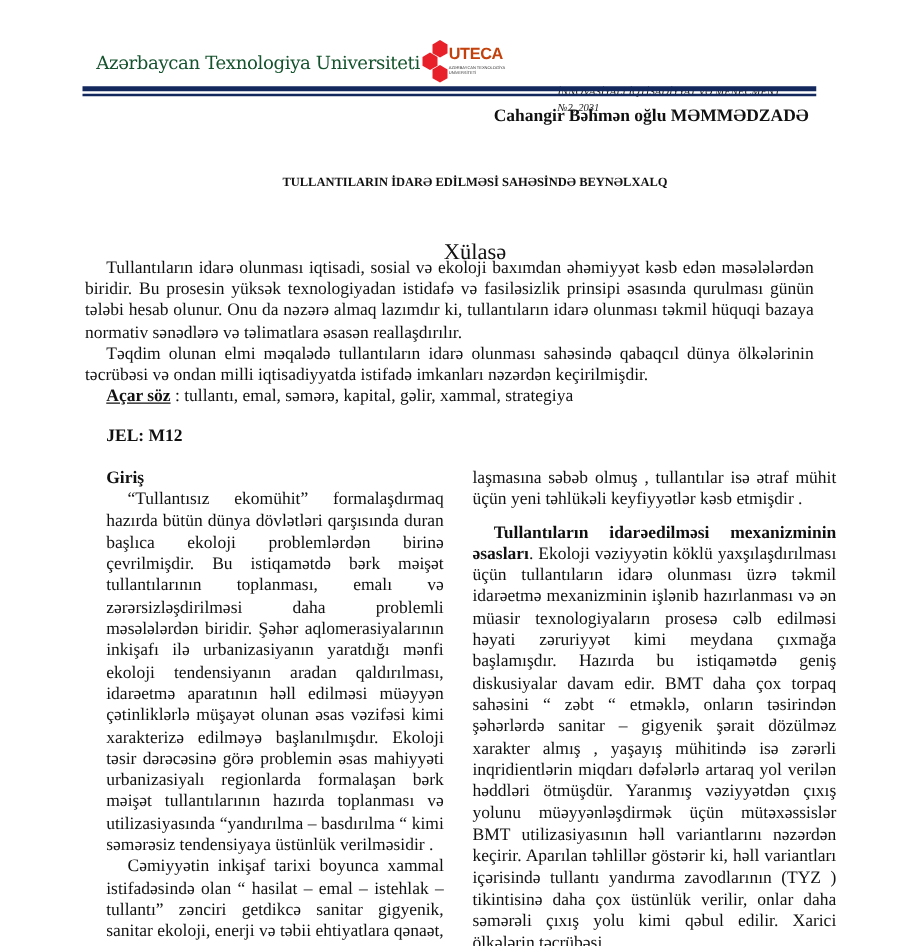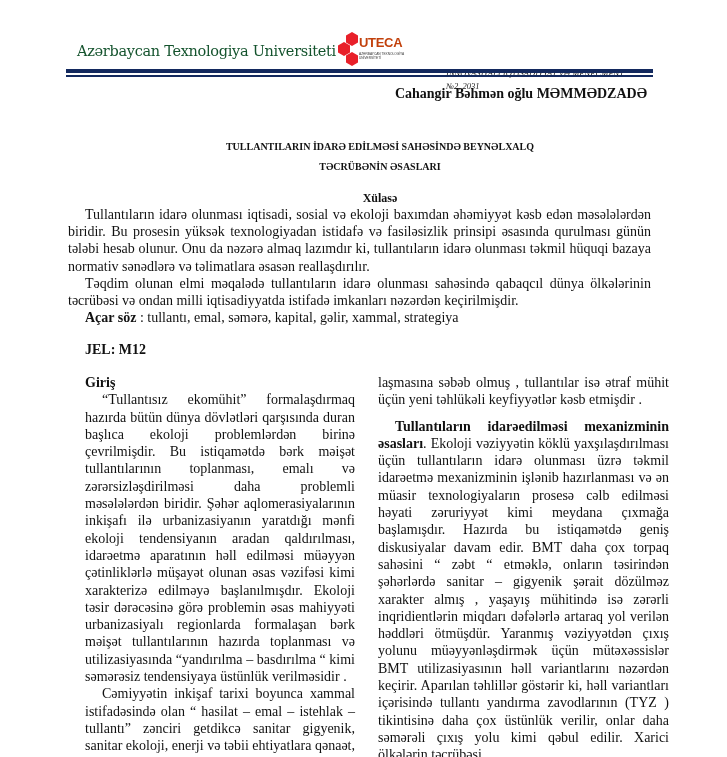--- a/index.html
+++ b/index.html
@@ -13,25 +13,25 @@
   .journal { position: absolute; left: 446px; top: 38px; width: 200px; text-align: left; font-family: Liberation Serif, serif; font-style: italic; font-size: 8.5px; color: #222; line-height: 13px; margin-top: 29px; }
   .journal .jname { letter-spacing: 0.05px; }
   .rule-thick { position: absolute; left: 66px; top: 69px; width: 587px; height: 4px; background: #13295e; }
   .rule-thin { position: absolute; left: 66px; top: 75px; width: 587px; height: 1.5px; background: #13295e; }
 
   .author { position: absolute; right: 80px; top: 85px; text-align: left; font-size: 14px; line-height: 17px; }
   .author .name { font-weight: bold; }
 
   .title { position: absolute; left: 80px; top: 137px; width: 600px; text-align: center; font-weight: bold; font-size: 10px; line-height: 20px; }
 
-  .abstract-head { position: absolute; left: 80px; top: 191px; width: 600px; text-align: center; font-weight: bold; font-size: 12px; }
+  .abstract-head { position: absolute; left: 80px; top: 191px; width: 600px; text-align: center; font-weight: normal; font-size: 18px; }
 
   .abstract { position: absolute; left: 68px; top: 206px; width: 583px; font-size: 14px; line-height: 17.2px; text-align: justify; }
   .abstract p { margin: 0; text-indent: 17px; }
-  .abstract .kw-label { font-weight: bold; }
+  .abstract .kw-label { font-weight: bold; text-decoration: underline; }
 
   .jel { position: absolute; left: 85px; top: 342px; font-weight: bold; font-size: 14px; }
 
   .col { position: absolute; top: 374px; font-size: 14px; line-height: 17.3px; text-align: justify; }
   .col-left { left: 85px; width: 270px; }
   .col-right { left: 378px; width: 291px; }
   .col p { margin: 0; text-indent: 17px; }
   .col p.noindent { text-indent: 0; }
   .col .sec-head { font-weight: bold; text-indent: 0; }
   .col .bold { font-weight: bold; }
@@ -61,21 +61,20 @@
   <div class="rule-thick"></div>
   <div class="rule-thin"></div>
 </div>
 
 <div class="author">
   <div class="name">Cahangir Bəhmən oğlu MƏMMƏDZADƏ</div>
 </div>
 
 <div class="title">
   <div>TULLANTILARIN İDARƏ EDİLMƏSİ SAHƏSİNDƏ BEYNƏLXALQ</div>
-  <div>TƏCRÜBƏNİN ƏSASLARI</div>
 </div>
 
 <div class="abstract-head">Xülasə</div>
 
 <div class="abstract">
   <p>Tullantıların idarə olunması iqtisadi, sosial və ekoloji baxımdan əhəmiyyət kəsb edən məsələlərdən biridir. Bu prosesin yüksək texnologiyadan istidafə və fasiləsizlik prinsipi əsasında qurulması günün tələbi hesab olunur. Onu da nəzərə almaq lazımdır ki, tullantıların idarə olunması təkmil hüquqi bazaya normativ sənədlərə və təlimatlara əsasən reallaşdırılır.</p>
   <p>Təqdim olunan elmi məqalədə tullantıların idarə olunması sahəsində qabaqcıl dünya ölkələrinin təcrübəsi və ondan milli iqtisadiyyatda istifadə imkanları nəzərdən keçirilmişdir.</p>
   <p><span class="kw-label">Açar söz</span><span> : tullantı, emal, səmərə, kapital, gəlir, xammal, strategiya</span></p>
 </div>
 

